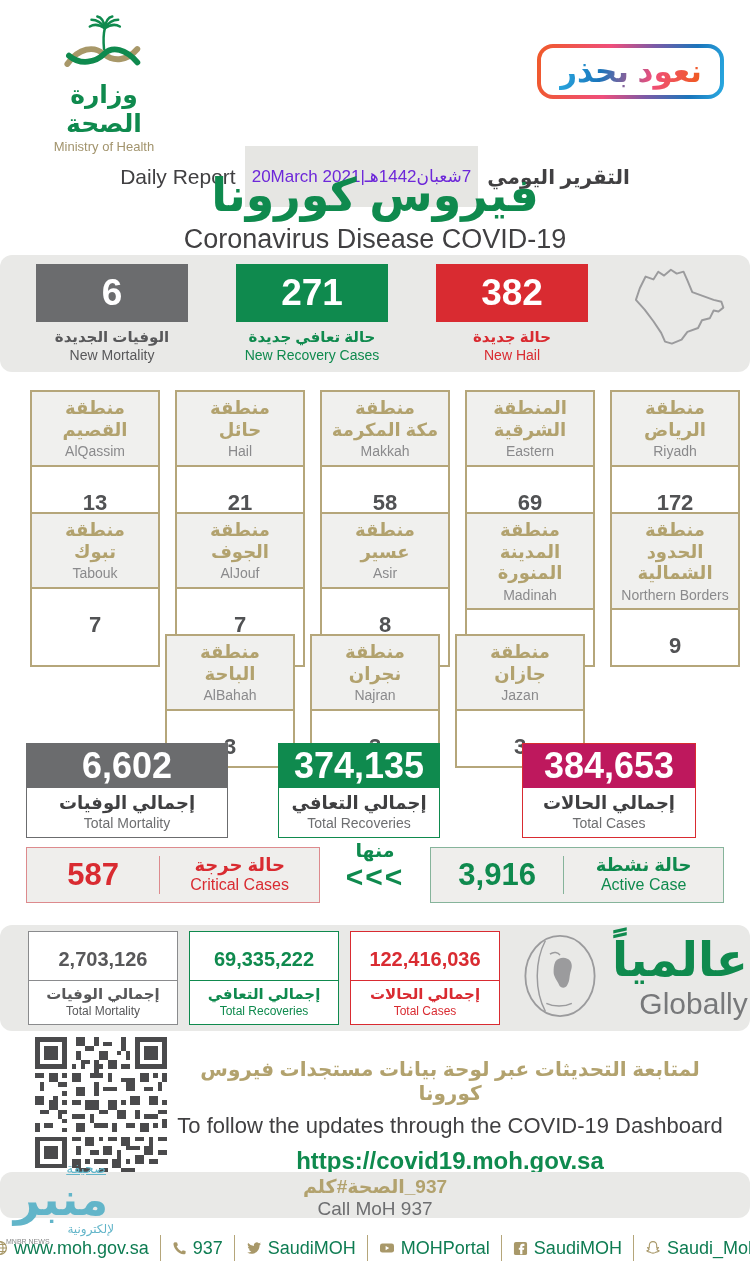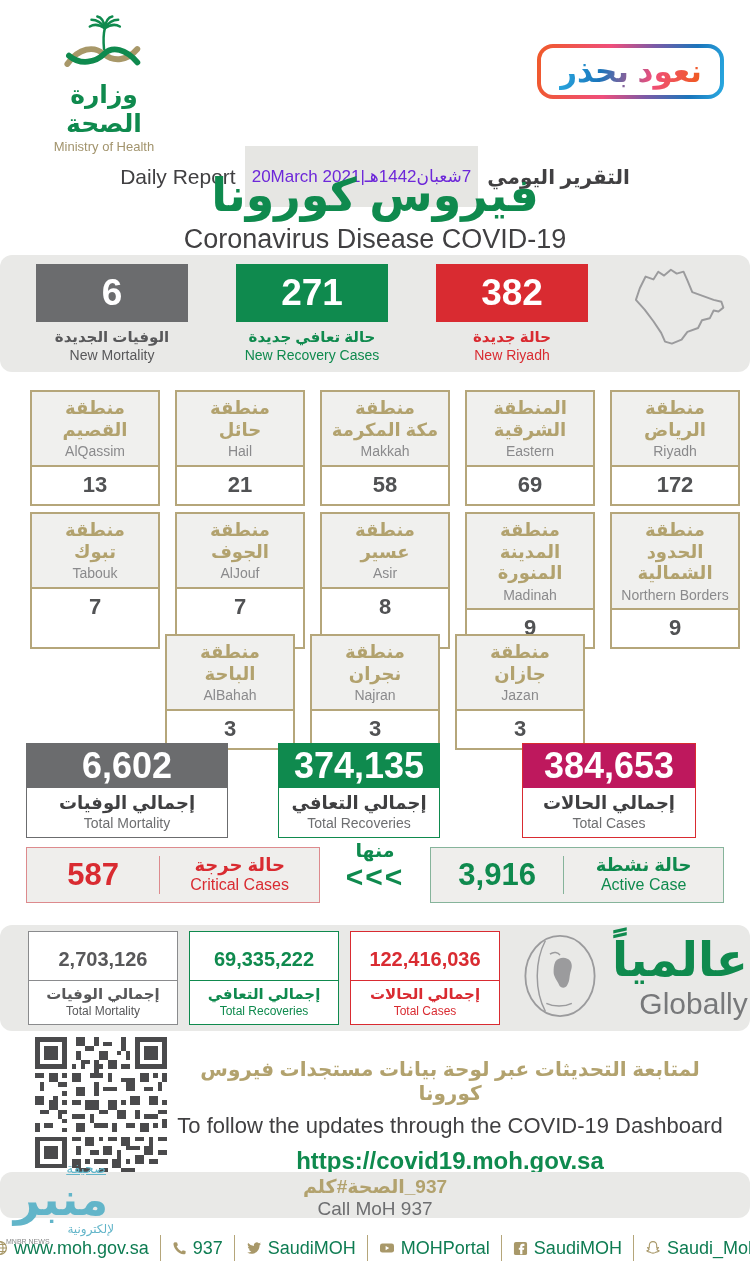--- a/index.html
+++ b/index.html
@@ -42,21 +42,21 @@
 
   
   .regions{top:372px;height:363px;}
   .rrow{position:absolute;left:30px;width:690px;display:flex;gap:15px;}
   .rrow.r0{top:18px;} .rrow.r1{top:140px;} .rrow.r2{top:262px;left:0;width:750px;justify-content:center;}
   .rcard{width:126px;flex:none;border:2px solid #b5a67a;background:#fff;text-align:center;}
   .rcard .rhead{background:#f0f0ee;padding:6px 2px 5px;min-height:62px;}
   .rcard .ar{color:#b2a26e;font-size:18px;font-weight:bold;line-height:1.2;direction:rtl;}
   .rcard .en{color:#8a8a8c;font-size:14px;margin-top:2px;white-space:nowrap;}
   .rcard .val{border-top:2px solid #b5a67a;background:#fff;color:#515254;
-              font-size:22px;font-weight:bold;padding:5px 0 6px;}
+              font-size:22px;font-weight:bold;padding:23px 0 6px;}
 
   
   .totals{top:735px;height:110px;}
   .tbox{position:absolute;top:8px;text-align:center;background:#fff;}
   .tbox .tnum{color:#fff;font-weight:bold;font-size:36px;height:44px;line-height:44px;}
   .tbox .tbody{padding:4px 4px 6px;}
   .tbox .lar{color:#3f3f41;font-size:18px;font-weight:bold;direction:rtl;}
   .tbox .len{color:#6d6e70;font-size:14px;margin-top:1px;}
   .tbox.c-gray{border:1px solid #6b6c6e;left:26px;width:200px;}
   .tbox.c-green{border:1px solid #0f8a4e;left:278px;width:160px;}
@@ -176,21 +176,21 @@
 
         <div class="nstat c-green">
           <div class="num">271</div>
           <div class="lar">حالة تعافي جديدة</div>
           <div class="len">New Recovery Cases</div>
         </div>
 
         <div class="nstat c-red">
           <div class="num">382</div>
           <div class="lar">حالة جديدة</div>
-          <div class="len">New Riyadh</div>
+          <div class="len">New Hail</div>
         </div>
 
     </div>
     <div class="map-wrap">
       <svg width="112" height="102" viewBox="0 0 115 105">
         <path d="M12 28 L18 16 L26 19 L31 11 L37 15 L44 9 L50 13 L57 11 L61 20 L66 32 L88 40 L96 42 L98 48 L93 52 L88 51 L84 59 L76 61 L72 69 L61 73 L55 81 L45 85 L38 83 L34 74 L26 62 L17 50 L8 40 Z" fill="none" stroke="#9b9b9d" stroke-width="2" stroke-linejoin="round"></path>
       </svg>
     </div>
 
   </div>

